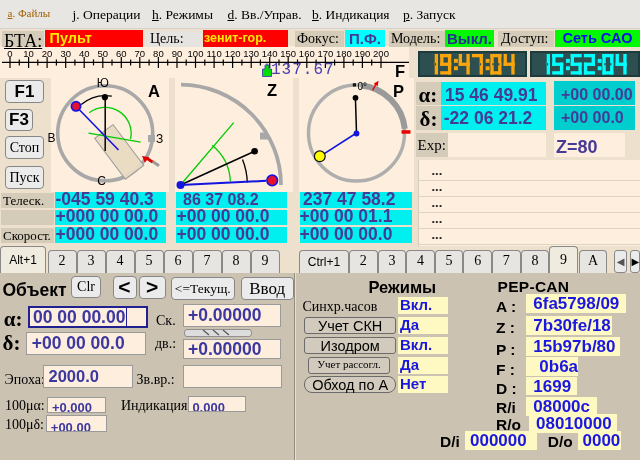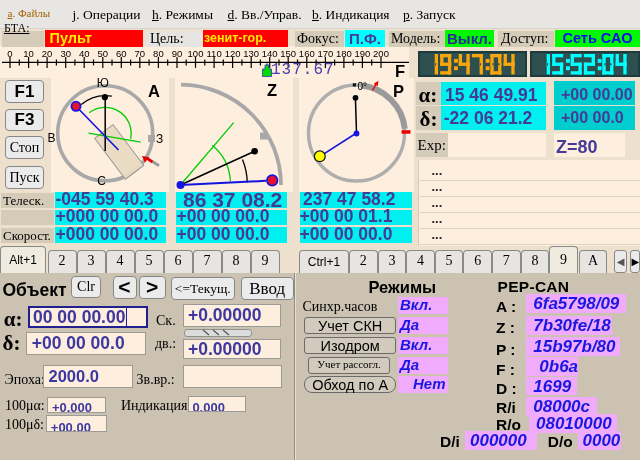--- a/index.html
+++ b/index.html
@@ -6,40 +6,40 @@
 #scr{position:relative;width:640px;height:460px;background:#ede0cd;font-family:"Liberation Sans",sans-serif;}
 .abs{position:absolute;}
 .ser{font-family:"Liberation Serif",serif;}
 .nv{color:#453a96;font-weight:bold;}
 .lite{background:#fdeedd;}
 .tan{background:#d5cbb9;}
 .btn{position:absolute;background:#ebebeb;border:1px solid #878787;border-radius:4px;text-align:center;color:#000;}
 .inp{position:absolute;background:#fdeedd;border:1px solid #9a9a9a;color:#3c38a0;font-weight:bold;overflow:hidden;white-space:nowrap;}
 .tab{position:absolute;top:250px;height:23px;background:#e7e5e1;border:1px solid #898989;border-bottom:none;border-radius:4px 4px 0 0;text-align:center;font-family:"Liberation Serif",serif;font-size:14px;padding-top:2px;}
 .tabact{position:absolute;top:246px;height:27px;background:#f0ebdf;border:1px solid #898989;border-bottom:none;border-radius:4px 4px 0 0;text-align:center;font-size:12px;padding-top:6px;}
-.gbox{position:absolute;background:#f0abfc;color:#1a17e0;font-weight:bold;white-space:nowrap;font-style:italic;}
+.gbox{position:absolute;background:#fef9c3;color:#1a17e0;font-weight:bold;white-space:nowrap;}
 .glab{position:absolute;font-weight:bold;font-size:15.5px;color:#000;}
 .mbtn{position:absolute;background:#d2cbbd;border:1px solid #6b6b6b;border-radius:3px;text-align:center;color:#000;}
 </style></head><body>
 <div id="scr">
 
 <div class="abs lite" style="left:0;top:46px;width:409px;height:31.5px;"></div>
 <div class="abs lite" style="left:51px;top:78px;width:118px;height:114px;"></div>
 <div class="abs lite" style="left:175px;top:78px;width:118px;height:114px;"></div>
 <div class="abs lite" style="left:299px;top:78px;width:115px;height:114px;"></div>
 <div class="abs lite" style="left:418px;top:160px;width:222px;height:86px;border-left:1px solid #d5cbb9;"></div>
 <div class="abs" style="left:0;top:0;width:640px;height:29px;background:#e8e6e2;border-bottom:1px solid #d6d3ce;"></div>
 <div class="abs ser" style="left:7.5px;top:7px;font-size:11px;color:#a16207;"><span style="text-decoration:underline;">a</span>. Файлы</div>
 <div class="abs ser" style="left:72.5px;top:7px;font-size:13.5px;color:#000;"><span style="text-decoration:underline;">j</span>. Операции</div>
 <div class="abs ser" style="left:152px;top:7px;font-size:13.5px;color:#000;"><span style="text-decoration:underline;">h</span>. Режимы</div>
 <div class="abs ser" style="left:227.5px;top:7px;font-size:13.5px;color:#000;"><span style="text-decoration:underline;">d</span>. Вв./Управ.</div>
 <div class="abs ser" style="left:312px;top:7px;font-size:13.5px;color:#000;"><span style="text-decoration:underline;">b</span>. Индикация</div>
 <div class="abs ser" style="left:403px;top:7px;font-size:13.5px;color:#000;"><span style="text-decoration:underline;">p</span>. Запуск</div>
 <div class="abs tan" style="left:2px;top:31px;width:42px;height:15.5px;"></div>
-<div class="abs ser" style="left:4px;top:21px;font-size:12px;text-decoration:underline;">БТА:</div>
+<div class="abs ser" style="left:4px;top:31px;font-size:18px;text-decoration:underline;">БТА:</div>
 <div class="abs" style="left:44.5px;top:30px;width:98.5px;height:17px;background:#ff0000;color:#ffeb00;font-weight:bold;font-size:14.5px;padding-left:5px;">Пульт</div>
 <div class="abs" style="left:146px;top:31px;width:56px;height:15.5px;background:#e6e4e0;"></div>
 <div class="abs ser" style="left:150px;top:31px;font-size:14px;">Цель:</div>
 <div class="abs" style="left:203px;top:30px;width:84.5px;height:17px;background:#ff0000;color:#ffeb00;font-weight:bold;font-size:12.5px;padding-left:1px;padding-top:1px;">зенит-гор.</div>
 <div class="abs tan" style="left:295px;top:31px;width:49px;height:15.5px;"></div>
 <div class="abs ser" style="left:297px;top:31px;font-size:14px;">Фокус:</div>
 <div class="abs" style="left:345px;top:30px;width:40px;height:17px;background:#00ffff;color:#453a96;font-weight:bold;font-size:15px;text-align:center;">П.Ф.</div>
 <div class="abs tan" style="left:389px;top:31px;width:56px;height:15.5px;"></div>
 <div class="abs ser" style="left:391px;top:31px;font-size:14px;">Модель:</div>
 <div class="abs" style="left:445px;top:30px;width:49px;height:17px;background:#00f800;color:#2a2a9a;font-weight:bold;font-size:15px;text-align:center;">Выкл.</div>
@@ -182,21 +182,21 @@
       <rect x="63.4" y="8.6" width="3.3" height="11.9" fill="#00ffff"></rect>
       <rect x="63.4" y="0.0" width="3.3" height="11.9" fill="#00ffff"></rect>
       <rect x="65.3" y="9.2" width="1.4" height="2.2" fill="#2d4f50"></rect>
       <rect x="71.1" y="9.2" width="1.4" height="2.2" fill="#2d4f50"></rect>
       <rect x="76.6" y="0.0" width="3.3" height="11.9" fill="#00ffff"></rect>
       <rect x="76.6" y="8.6" width="11.0" height="3.3" fill="#00ffff"></rect>
       <rect x="84.3" y="0.0" width="3.3" height="11.9" fill="#00ffff"></rect>
       <rect x="84.3" y="8.6" width="3.3" height="11.9" fill="#00ffff"></rect>
     </svg>
 <div class="btn" style="left:5px;top:80px;width:39px;height:23px;font-size:17px;font-weight:bold;padding-top:1px;">F1</div>
-<div class="btn" style="left:5px;top:109px;width:39px;height:22px;font-size:17px;font-weight:bold;">F3</div>
+<div class="btn" style="left:5px;top:109px;width:28px;height:22px;font-size:17px;font-weight:bold;">F3</div>
 <div class="btn ser" style="left:5px;top:136px;width:39px;height:23px;font-size:14px;padding-top:3px;">Стоп</div>
 <div class="btn ser" style="left:5px;top:166px;width:39px;height:23px;font-size:14px;padding-top:3px;">Пуск</div>
 <svg class="abs" style="left:48px;top:72px;" width="125" height="124" viewBox="48 72 125 124">
 <circle cx="105.2" cy="133.3" r="47.5" fill="#fdeedd" stroke="#a8a8a8" stroke-width="3.6"></circle>
 <rect x="148" y="135" width="7" height="7" fill="#a8a8a8"></rect>
 <g transform="rotate(53 105.2 133.3)">
 <rect x="103" y="121.8" width="51" height="23" fill="#e9d9c1" fill-opacity="0.95" stroke="#9a9a9a" stroke-width="1"></rect>
 </g>
 <path d="M 81.2 104.6 A 38 38 0 0 1 111.8 96.2" fill="none" stroke="#000" stroke-width="1.3"></path>
 <path d="M 130.6 138.8 A 26 26 0 0 0 89.3 112.8" fill="none" stroke="#00cc00" stroke-width="1.3"></path>
@@ -238,21 +238,21 @@
 <circle cx="355.5" cy="97.8" r="2.9" fill="#000"></circle>
 <line x1="356.5" y1="133" x2="320" y2="156.3" stroke="#1414e0" stroke-width="1.6"></line>
 <circle cx="319.8" cy="156.3" r="5.4" fill="#ffff00" stroke="#111" stroke-width="1.2"></circle>
 <circle cx="356.5" cy="133.5" r="2.9" fill="#1414e0"></circle>
 </svg>
 <div class="abs tan" style="left:1px;top:192.5px;width:53px;height:15px;"></div>
 <div class="abs ser" style="left:3px;top:193.0px;font-size:13px;">Телеск.</div>
 <div class="abs" style="left:55px;top:192.0px;width:111.3px;height:15.5px;background:#00f0f0;"></div>
 <div class="abs nv" style="left:55.5px;top:190.5px;font-size:17.5px;line-height:17px;">-045 59 40.3</div>
 <div class="abs" style="left:176.3px;top:192.0px;width:111.2px;height:15.5px;background:#00f0f0;"></div>
-<div class="abs nv" style="left:183px;top:190.5px;font-size:21px;line-height:17px;">86 37 08.2</div>
+<div class="abs nv" style="left:183px;top:190.5px;font-size:16px;line-height:17px;">86 37 08.2</div>
 <div class="abs" style="left:300px;top:192.0px;width:112px;height:15.5px;background:#00f0f0;"></div>
 <div class="abs nv" style="left:303px;top:190.5px;font-size:17.5px;line-height:17px;">237 47 58.2</div>
 <div class="abs tan" style="left:1px;top:210.0px;width:53px;height:15px;"></div>
 <div class="abs ser" style="left:3px;top:210.5px;font-size:13px;margin-top:14px;">Рассогл.</div>
 <div class="abs" style="left:55px;top:209.5px;width:111.3px;height:15.5px;background:#00f0f0;"></div>
 <div class="abs nv" style="left:55.5px;top:208.0px;font-size:17.5px;line-height:17px;">+000 00 00.0</div>
 <div class="abs" style="left:176.3px;top:209.5px;width:111.2px;height:15.5px;background:#00f0f0;"></div>
 <div class="abs nv" style="left:176.5px;top:208.0px;font-size:17.5px;line-height:17px;">+00 00 00.0</div>
 <div class="abs" style="left:300px;top:209.5px;width:112px;height:15.5px;background:#00f0f0;"></div>
 <div class="abs nv" style="left:299.5px;top:208.0px;font-size:17.5px;line-height:17px;">+00 00 01.1</div>
@@ -347,21 +347,21 @@
 <div class="abs" style="left:497.5px;top:278px;font-size:15.5px;font-weight:bold;letter-spacing:0.3px;">PEP-CAN</div>
 <div class="abs ser" style="left:302.5px;top:298.5px;font-size:14px;">Синхр.часов</div>
 <div class="gbox" style="left:398px;top:297px;width:50px;height:17.2px;font-size:15px;padding-left:2px;line-height:16px;">Вкл.</div>
 <div class="mbtn" style="left:304px;top:317px;width:92.3px;height:17px;font-size:14.5px;">Учет СКН</div>
 <div class="gbox" style="left:398px;top:317px;width:50px;height:17.2px;font-size:15px;padding-left:2px;line-height:16px;">Да</div>
 <div class="mbtn" style="left:304px;top:336.8px;width:92.3px;height:17px;font-size:14.5px;">Изодром</div>
 <div class="gbox" style="left:398px;top:336.8px;width:50px;height:17.2px;font-size:15px;padding-left:2px;line-height:16px;">Вкл.</div>
 <div class="mbtn" style="left:308px;top:356.8px;width:82px;height:17px;font-size:11px;font-family:'Liberation Serif',serif;">Учет рассогл.</div>
 <div class="gbox" style="left:398px;top:356.8px;width:50px;height:17.2px;font-size:15px;padding-left:2px;line-height:16px;">Да</div>
 <div class="mbtn" style="left:304px;top:376.3px;width:92.3px;height:17px;font-size:14.5px;border-radius:8px;">Обход по А</div>
-<div class="gbox" style="left:398px;top:376.3px;width:50px;height:17.2px;font-size:15px;padding-left:15px;line-height:16px;">Нет</div>
+<div class="gbox" style="left:398px;top:376.3px;width:50px;height:17.2px;font-size:15px;padding-left:2px;line-height:16px;">Нет</div>
 <div class="glab" style="left:496px;top:298px;">A :</div>
 <div class="gbox" style="left:526.3px;top:294px;width:99.7px;height:18.8px;font-size:17px;padding-left:7px;line-height:19px;">6fa5798/09</div>
 <div class="glab" style="left:496px;top:319px;">Z :</div>
 <div class="gbox" style="left:526.3px;top:315.8px;width:85.7px;height:18.8px;font-size:17px;padding-left:7px;line-height:19px;">7b30fe/18</div>
 <div class="glab" style="left:496px;top:340.5px;">P :</div>
 <div class="gbox" style="left:526.3px;top:337px;width:93.7px;height:18.8px;font-size:17px;padding-left:7px;line-height:19px;">15b97b/80</div>
 <div class="glab" style="left:496px;top:360.5px;">F :</div>
 <div class="gbox" style="left:526.3px;top:357.2px;width:51.7px;height:18.8px;font-size:17px;padding-left:13px;line-height:19px;">0b6a</div>
 <div class="glab" style="left:496px;top:379.5px;">D :</div>
 <div class="gbox" style="left:526.3px;top:376.6px;width:50.7px;height:18.8px;font-size:17px;padding-left:7px;line-height:19px;">1699</div>

